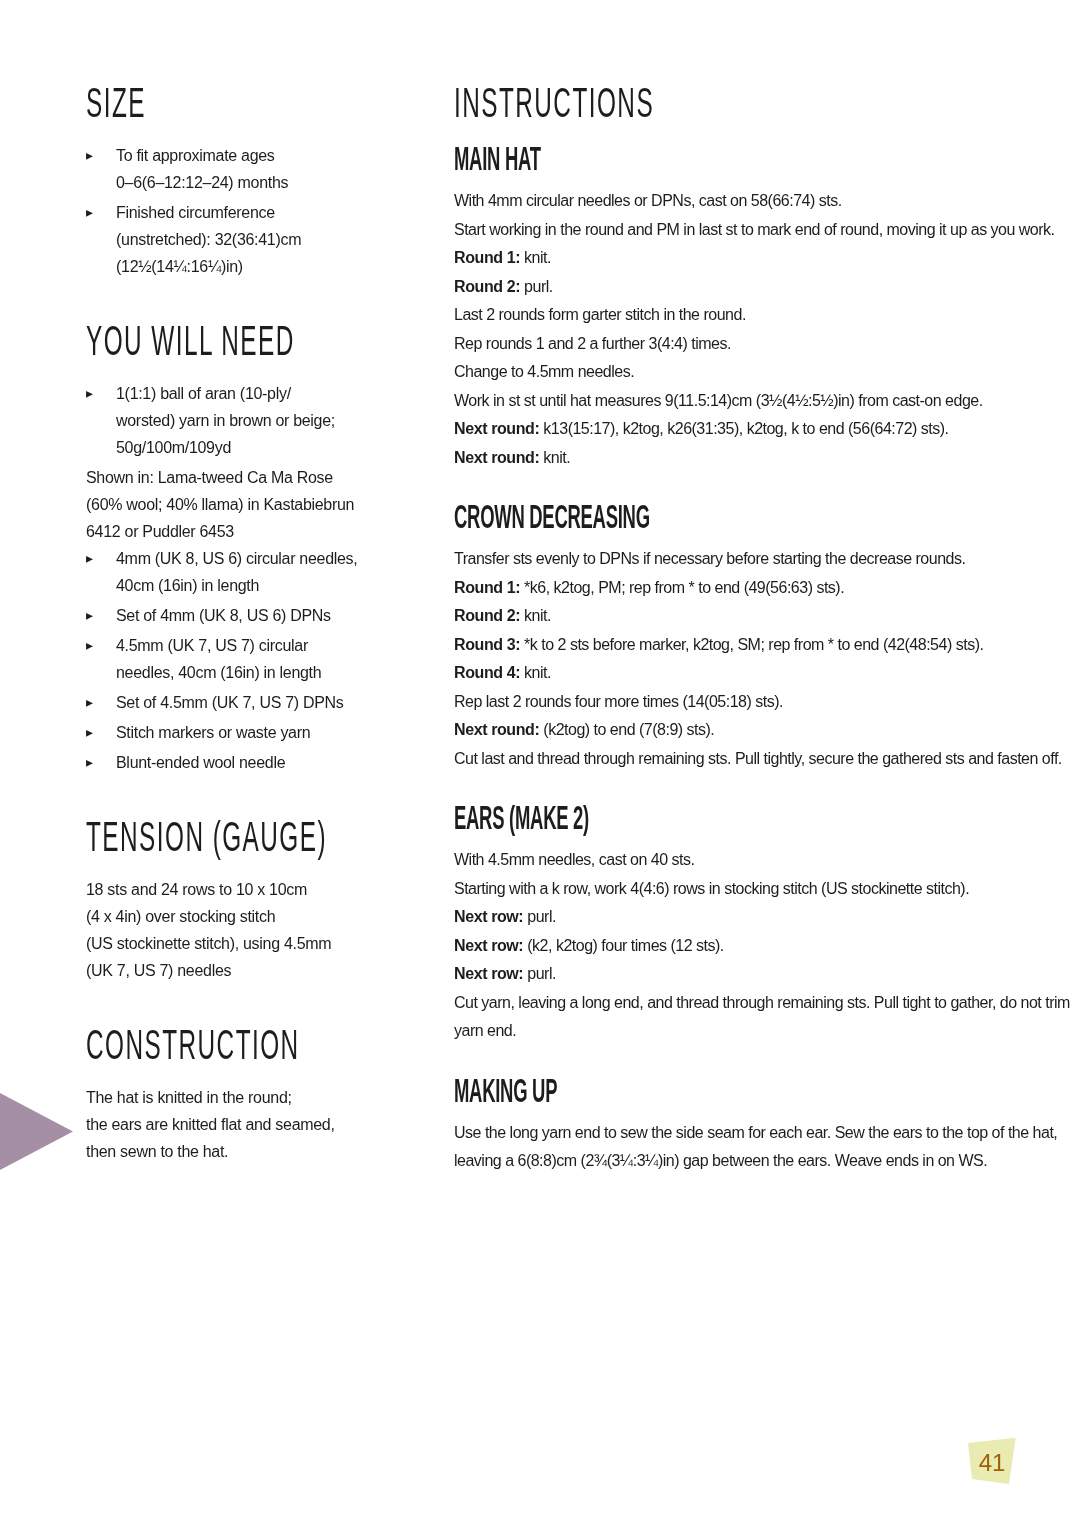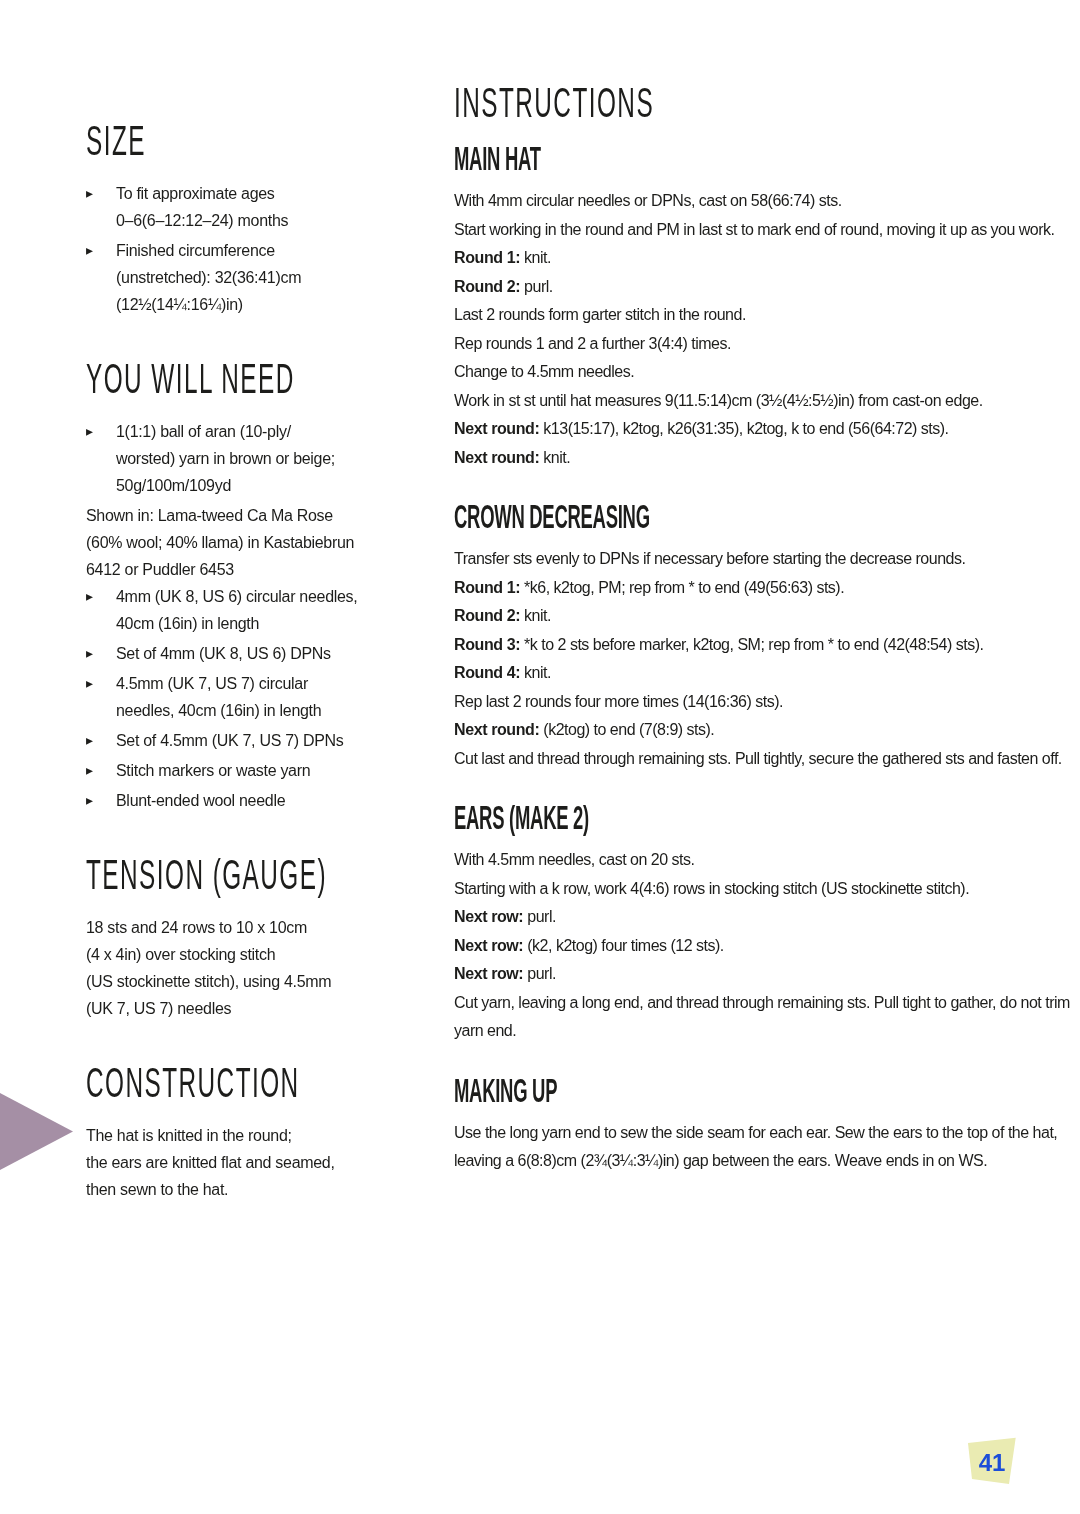--- a/index.html
+++ b/index.html
@@ -7,21 +7,21 @@
     width: 1080px; height: 1514px;
     background: #ffffff;
     color: #1d1d1b;
     font-family: "Liberation Sans", sans-serif;
     position: relative;
     overflow: hidden;
   }
 
   
   .col-left {
-    position: absolute; left: 86px; top: 82px; width: 320px; margin-top: 38px;
+    position: absolute; left: 86px; top: 82px; width: 320px;
   }
   .col-right {
     position: absolute; left: 408px; top: 82px; width: 640px; margin-left: 46px;
   }
 
   
   .h-big {
     font-size: 42px; font-weight: 400; line-height: 1.0;
     letter-spacing: 2.5px;
     transform: scaleX(0.58); transform-origin: 0 50%;
@@ -63,21 +63,21 @@
     width: 73px; height: 77px;
     clip-path: polygon(0 0, 100% 50%, 0 100%);
   }
   .page-badge {
     position: absolute; left: 966px; top: 1436px;
     width: 52px; height: 52px;
     clip-path: polygon(3.8% 13.5%, 95.6% 3.3%, 82.7% 92.3%, 11.5% 82.7%);
     display: flex; align-items: center; justify-content: center;
   }
   .page-badge span {
-    font-size: 24px; font-weight: 700; color: #1d4ed8; padding-top: 2px;
+    font-size: 24px; font-weight: 400; color: #a16207; padding-top: 2px;
   }
 </style>
 </head>
 <body>
 
 <div class="accent-triangle" style="background: rgb(165, 143, 165);"></div>
 <div class="page-badge" style="background: rgb(234, 235, 178);">
   <span>41</span>
 </div>
 
@@ -171,27 +171,27 @@
         <p><strong>Next round:</strong> <span>k13(15:17), k2tog, k26(31:35), k2tog, k to end (56(64:72) sts).</span></p>
         <p><strong>Next round:</strong> <span>knit.</span></p>
       </section>
       <section>
         <h3 class="h-sub">CROWN DECREASING</h3>
         <p><span>Transfer sts evenly to DPNs if necessary before starting the decrease rounds.</span></p>
         <p><strong>Round 1:</strong> <span>*k6, k2tog, PM; rep from * to end (49(56:63) sts).</span></p>
         <p><strong>Round 2:</strong> <span>knit.</span></p>
         <p><strong>Round 3:</strong> <span>*k to 2 sts before marker, k2tog, SM; rep from * to end (42(48:54) sts).</span></p>
         <p><strong>Round 4:</strong> <span>knit.</span></p>
-        <p><span>Rep last 2 rounds four more times (14(16:36) sts).</span></p>
+        <p><span>Rep last 2 rounds four more times (14(05:18) sts).</span></p>
         <p><strong>Next round:</strong> <span>(k2tog) to end (7(8:9) sts).</span></p>
         <p><span>Cut last and thread through remaining sts. Pull tightly, secure the gathered sts and fasten off.</span></p>
       </section>
       <section>
         <h3 class="h-sub">EARS (MAKE 2)</h3>
-        <p><span>With 4.5mm needles, cast on 20 sts.</span></p>
+        <p><span>With 4.5mm needles, cast on 40 sts.</span></p>
         <p><span>Starting with a k row, work 4(4:6) rows in stocking stitch (US stockinette stitch).</span></p>
         <p><strong>Next row:</strong> <span>purl.</span></p>
         <p><strong>Next row:</strong> <span>(k2, k2tog) four times (12 sts).</span></p>
         <p><strong>Next row:</strong> <span>purl.</span></p>
         <p><span>Cut yarn, leaving a long end, and thread through remaining sts. Pull tight to gather, do not trim yarn end.</span></p>
       </section>
       <section>
         <h3 class="h-sub">MAKING UP</h3>
         <p><span>Use the long yarn end to sew the side seam for each ear. Sew the ears to the top of the hat, leaving a 6(8:8)cm (2¾(3¼:3¼)in) gap between the ears. Weave ends in on WS.</span></p>
       </section>

